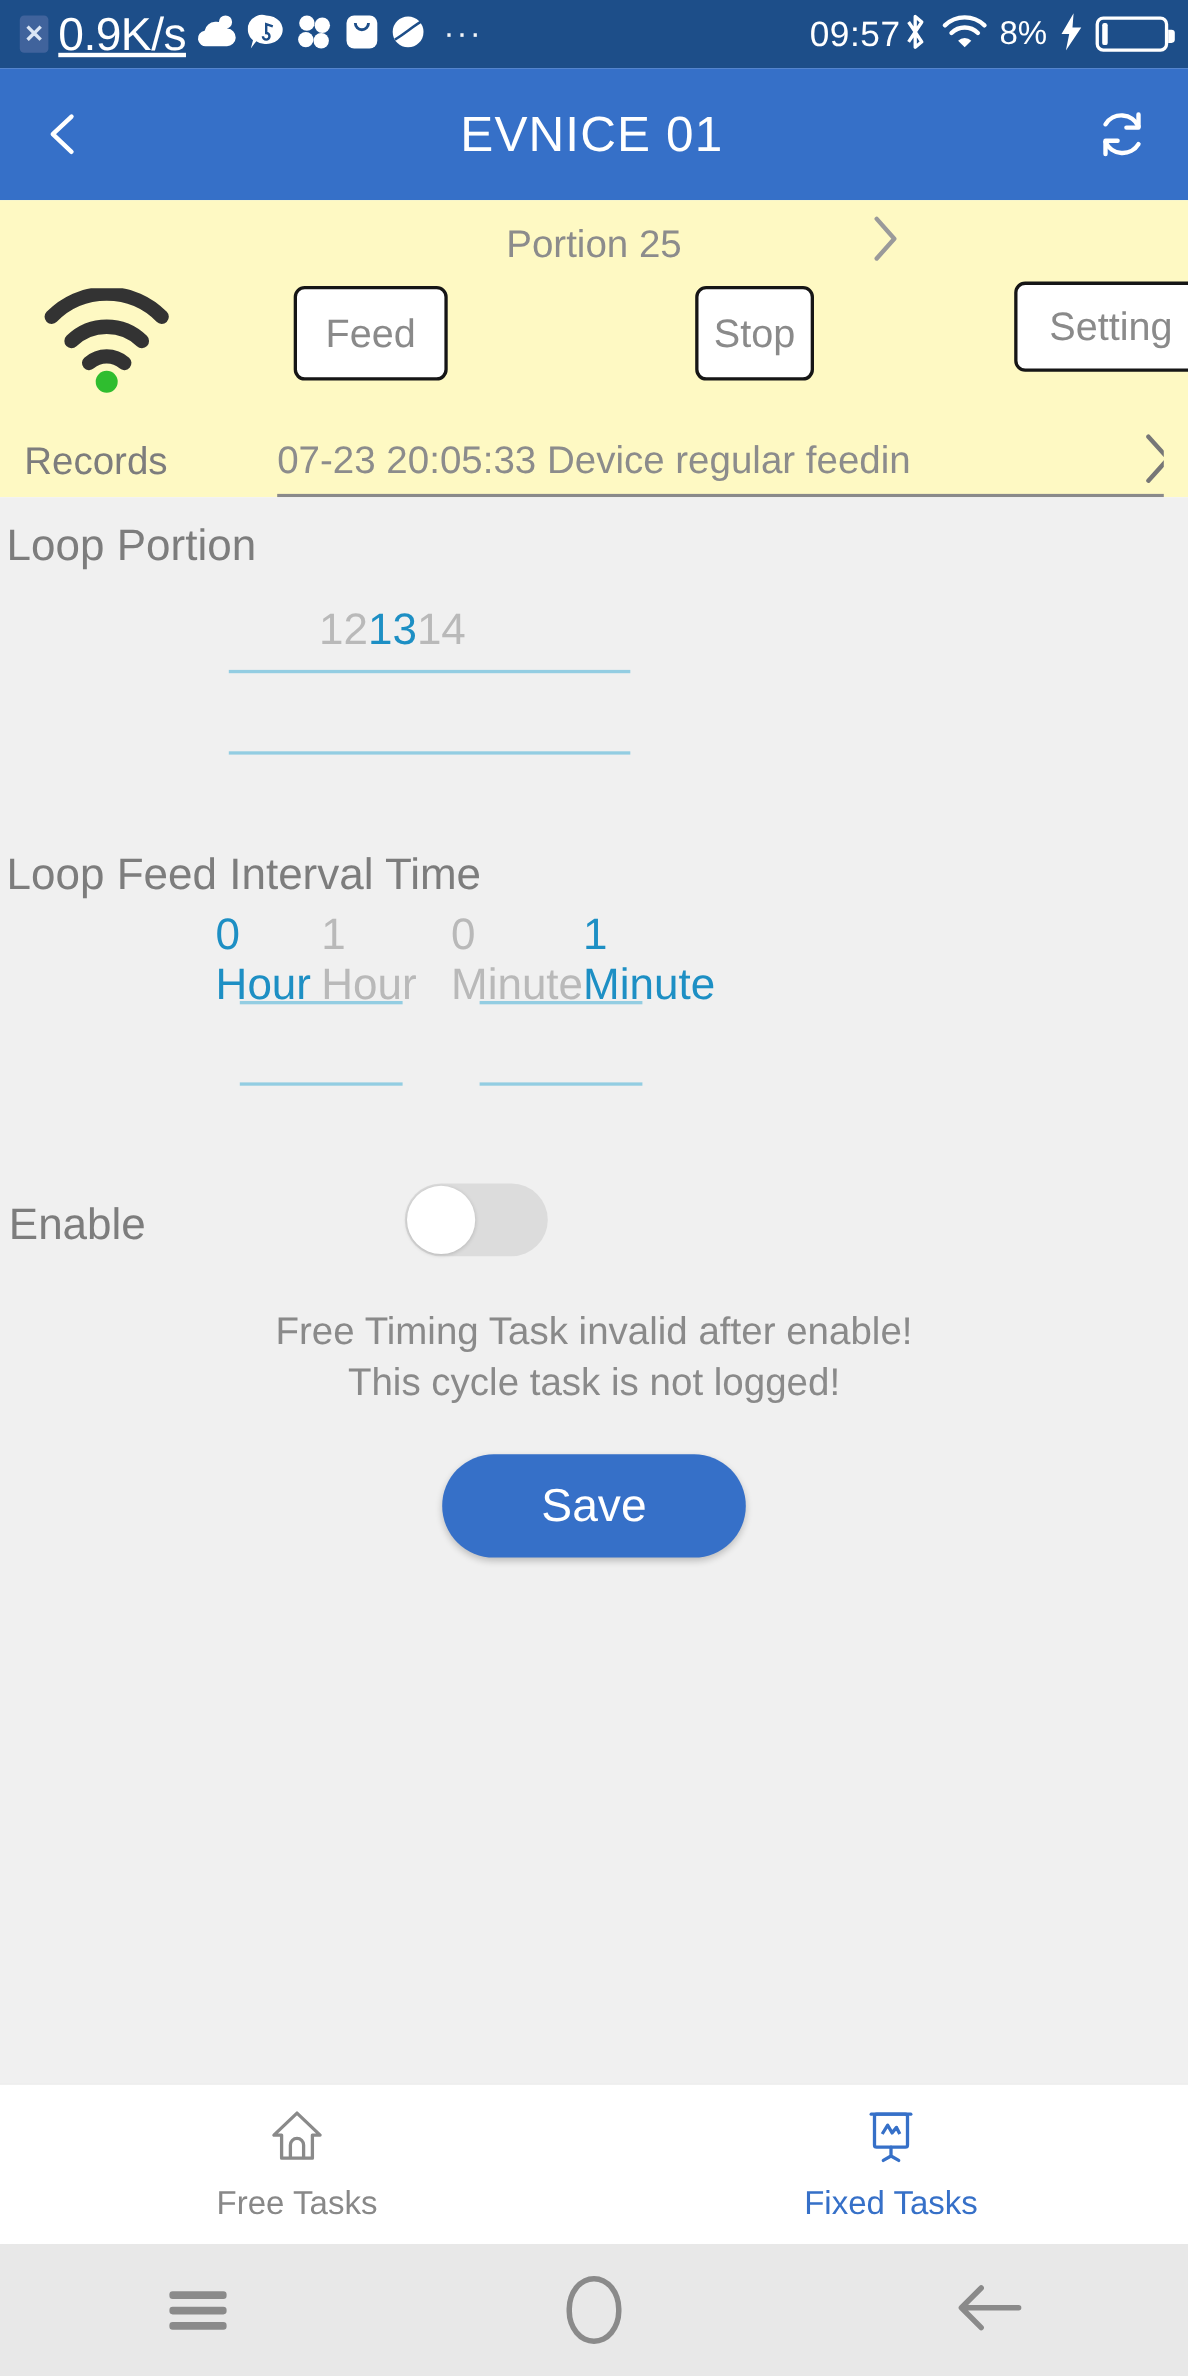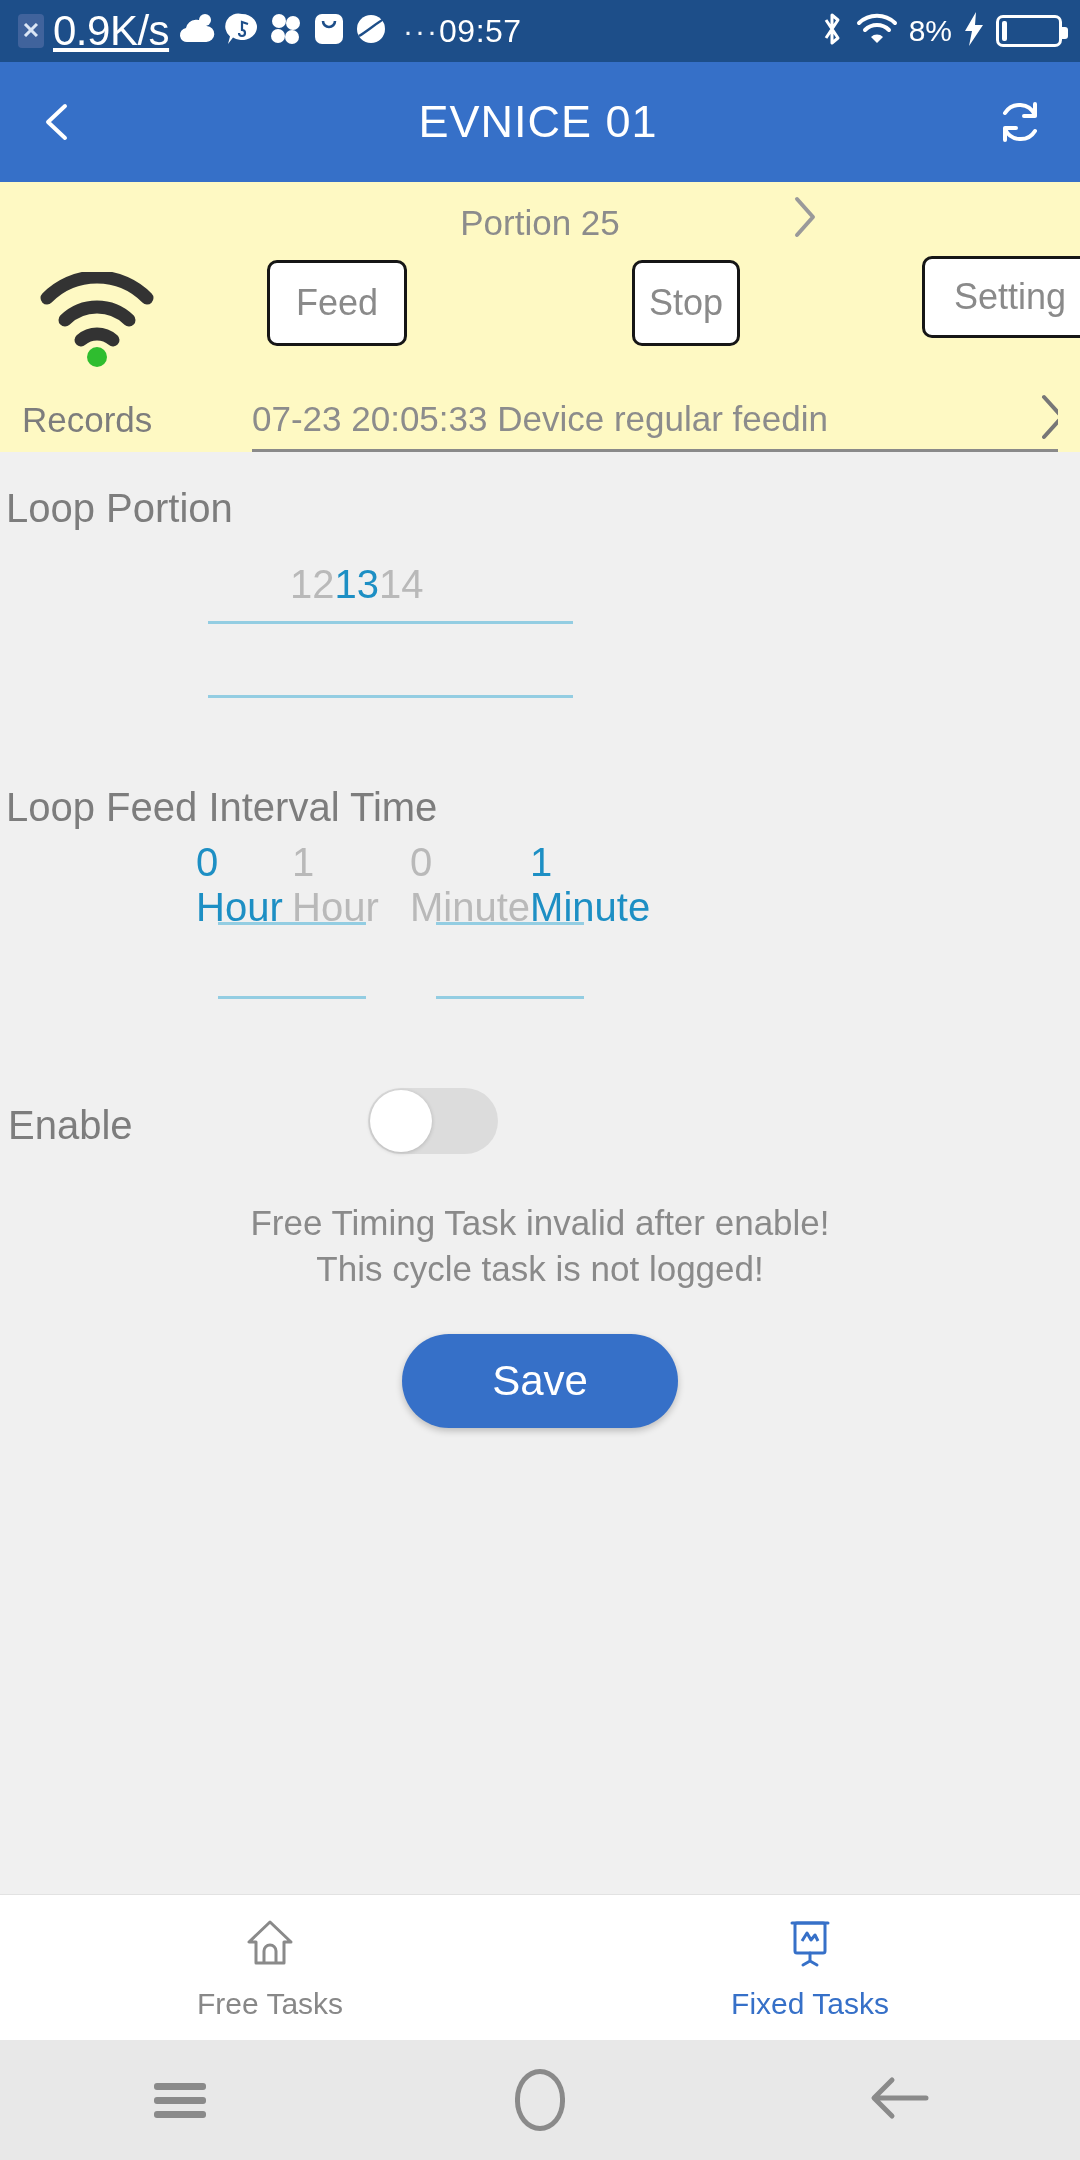--- a/index.html
+++ b/index.html
@@ -17,21 +17,21 @@
   }
   .sb-left { display:flex; align-items:center; gap:9px; }
   .sim-badge {
     width:26px; height:34px; background:#40639c; border-radius:4px;
     display:flex; align-items:center; justify-content:center;
     font-size:22px; font-weight:bold; color:#dbe6f5; line-height:1;
   }
   .sb-speed { font-size:42px; letter-spacing:-0.5px;text-decoration:underline; }
   .sb-ico { display:inline-block; }
   .dots { font-size:30px; letter-spacing:2px; margin-left:6px; opacity:.95; }
-  .sb-center { flex:1; display:flex; justify-content:flex-start; }
+  .sb-center { flex:1; display:flex; justify-content:flex-end; }
   .sb-time { font-size:32px; letter-spacing:.5px; }
   .sb-right { display:flex; align-items:center; gap:11px; }
   .sb-batt { font-size:30px; }
   .batt-shape {
     width:66px; height:32px; border:3px solid #fff; border-radius:7px;
     position:relative; display:flex; align-items:center; padding:3px;
   }
   .batt-shape::after {
     content:""; position:absolute; right:-9px; top:9px;
     width:6px; height:12px; background:#fff; border-radius:0 3px 3px 0;
@@ -50,21 +50,21 @@
 
   
   .device-panel { background:#fef9c3; flex:0 0 270px; position:relative; padding:0 22px; }
   .portion-row {
     display:flex; align-items:center; justify-content:center;
     padding-top:16px; position:relative; height:66px;
   }
   .portion-text { font-size:35px; color:#8c8c8c; }
   .portion-chevron { position:absolute; left:770px; top:14px; width:26px; height:42px; }
 
-  .ctrl-row { display:flex; align-items:flex-end; height:120px; position:relative;text-decoration:underline; }
+  .ctrl-row { display:flex; align-items:center; height:120px; position:relative;text-decoration:underline; }
   .wifi-wrap { width:150px; display:flex; justify-content:center; align-items:flex-start; padding-top:4px; }
   .btn-box {
     border:3px solid #161616; border-radius:10px; background:#fff;
     font-size:36px; color:#8a8a8a;
     display:flex; align-items:center; justify-content:center;
     position:absolute;
   }
   .btn-feed    { left:245px; top:12px;  width:140px; height:86px; }
   .btn-stop    { left:610px; top:12px;  width:108px; height:86px; }
   .btn-setting { left:900px; top:8px;   width:176px; height:82px; }
@@ -254,21 +254,21 @@
           <svg width="30" height="48" viewBox="0 0 30 48">
               <path d="M6 4l18 20L6 44" stroke="#777" stroke-width="4" fill="none" stroke-linecap="round" stroke-linejoin="round"></path>
             </svg>
         </span>
       </span>
     </div>
   </div>
 
   <div class="content">
 
-    <div style="padding-top:34px;">
+    <div style="padding-top:22px;">
       <div class="section-label">Loop Portion</div>
 
       <div class="picker-block" style="margin-top:16px; height:228px; position:relative;">
         <div class="picker-col" style="position:absolute; left:290px; width:200px;">
           <div class="pk-item pk-dim">12</div>
           <div class="pk-item pk-sel">13</div>
           <div class="pk-item pk-dim">14</div>
         </div>
         <div class="pk-line" style="position:absolute; left:208px; width:365px; top:74px;"></div>
         <div class="pk-line" style="position:absolute; left:208px; width:365px; top:148px;"></div>

